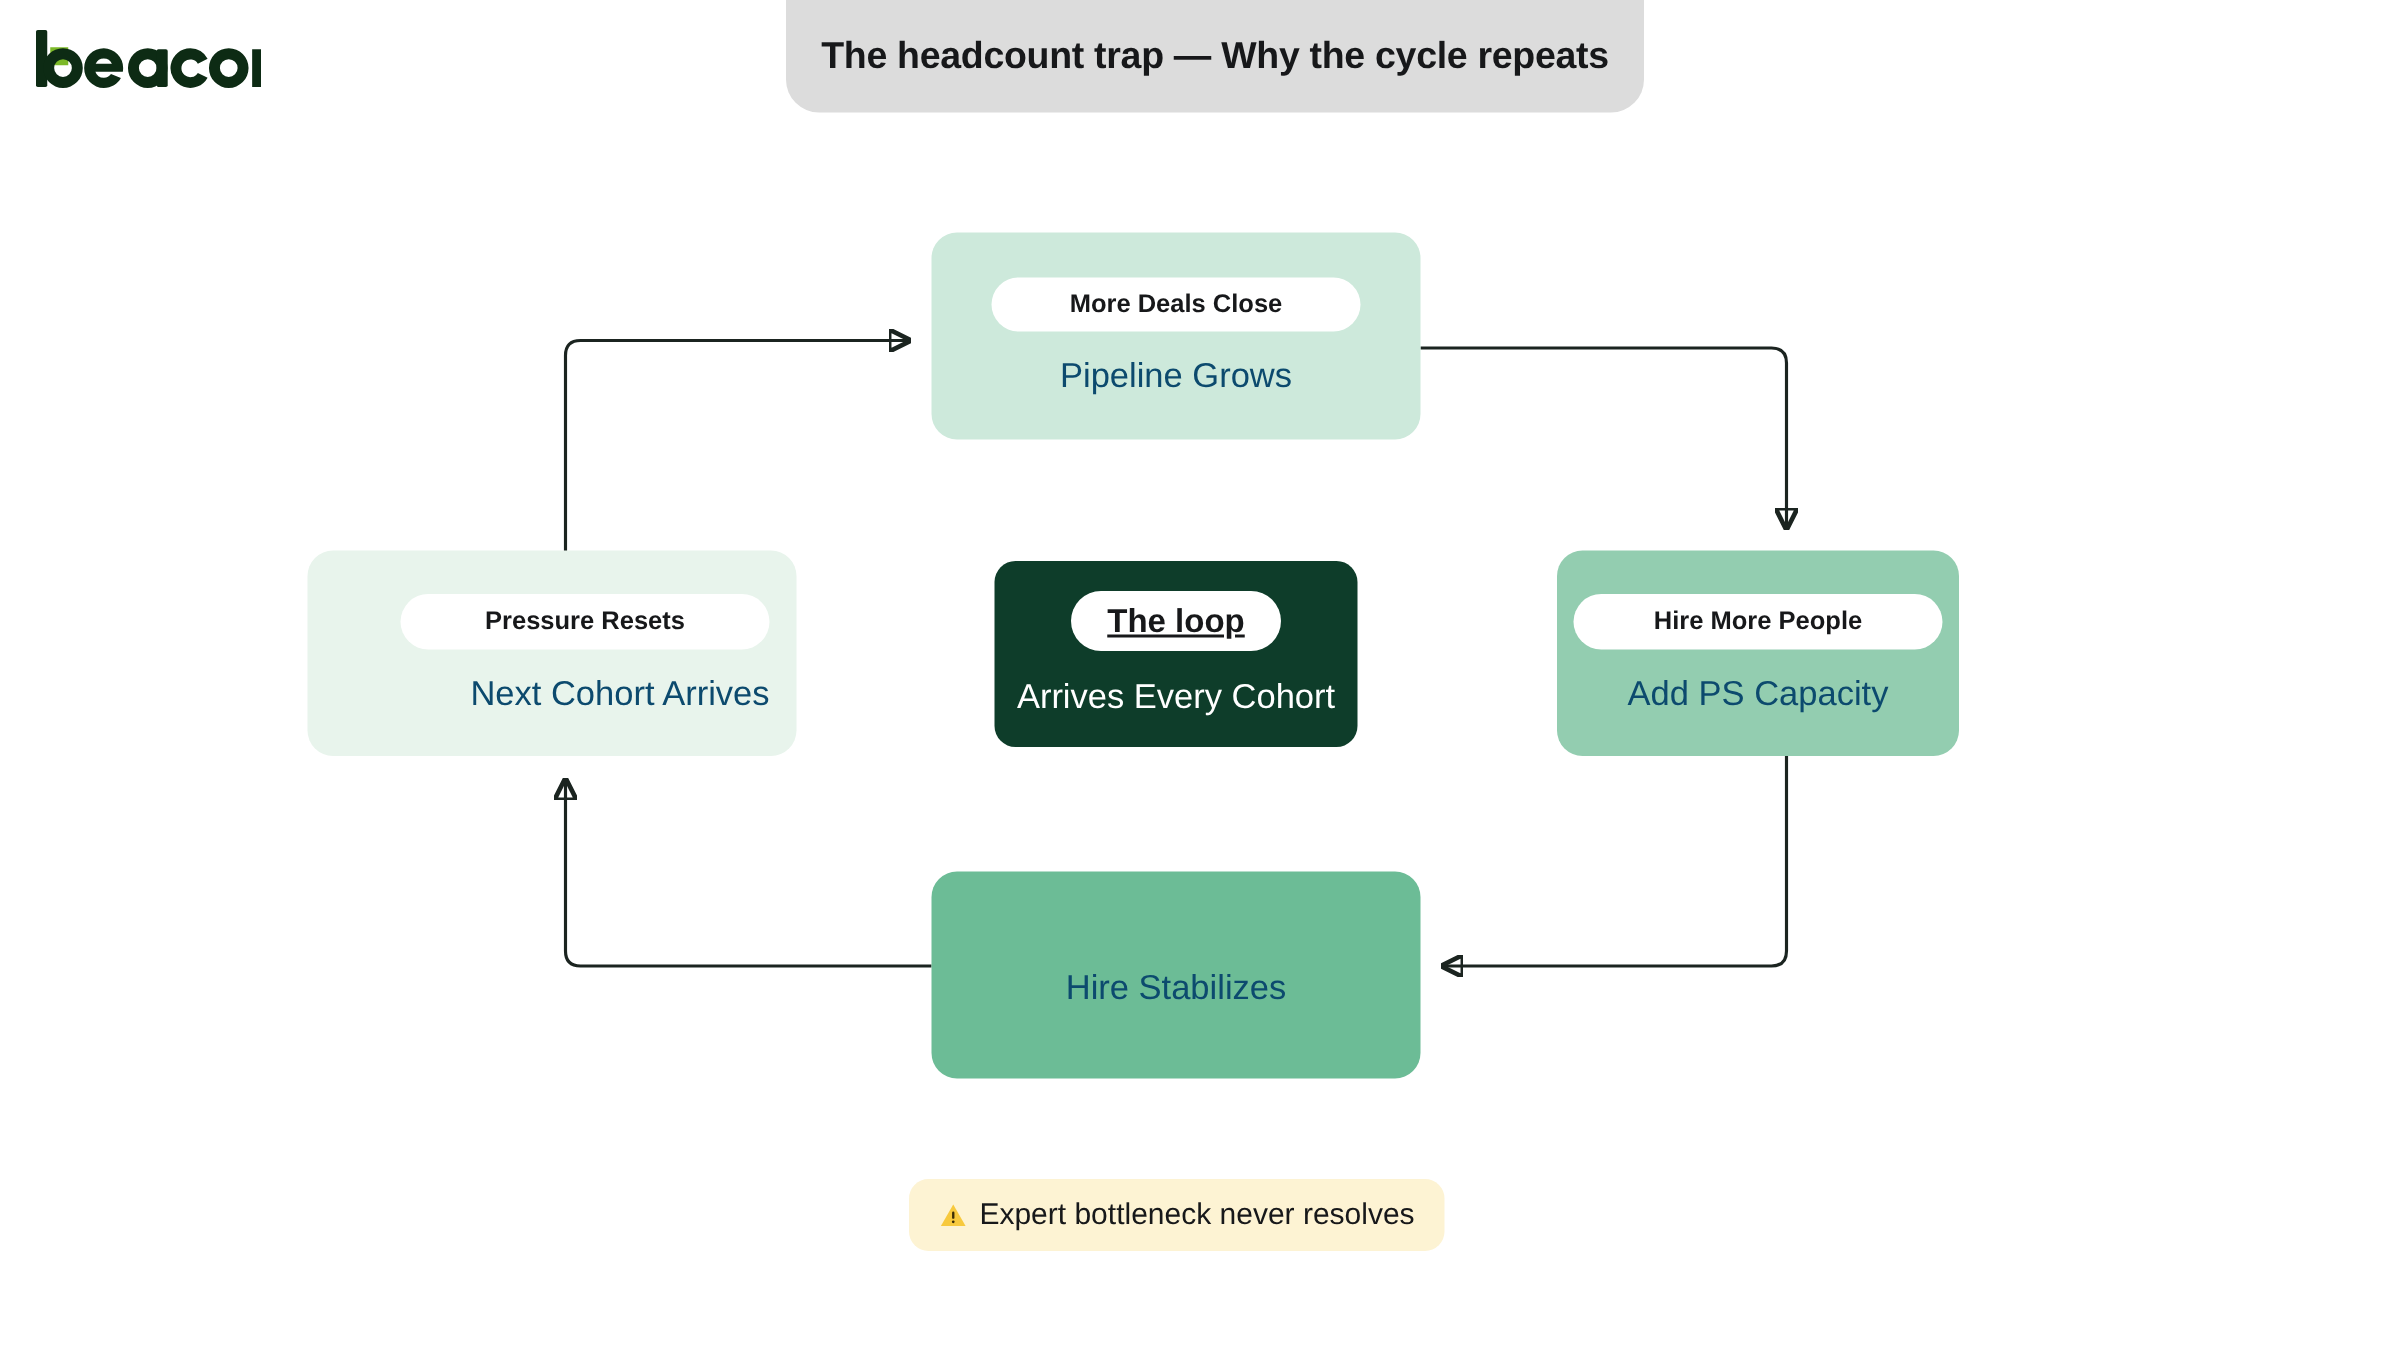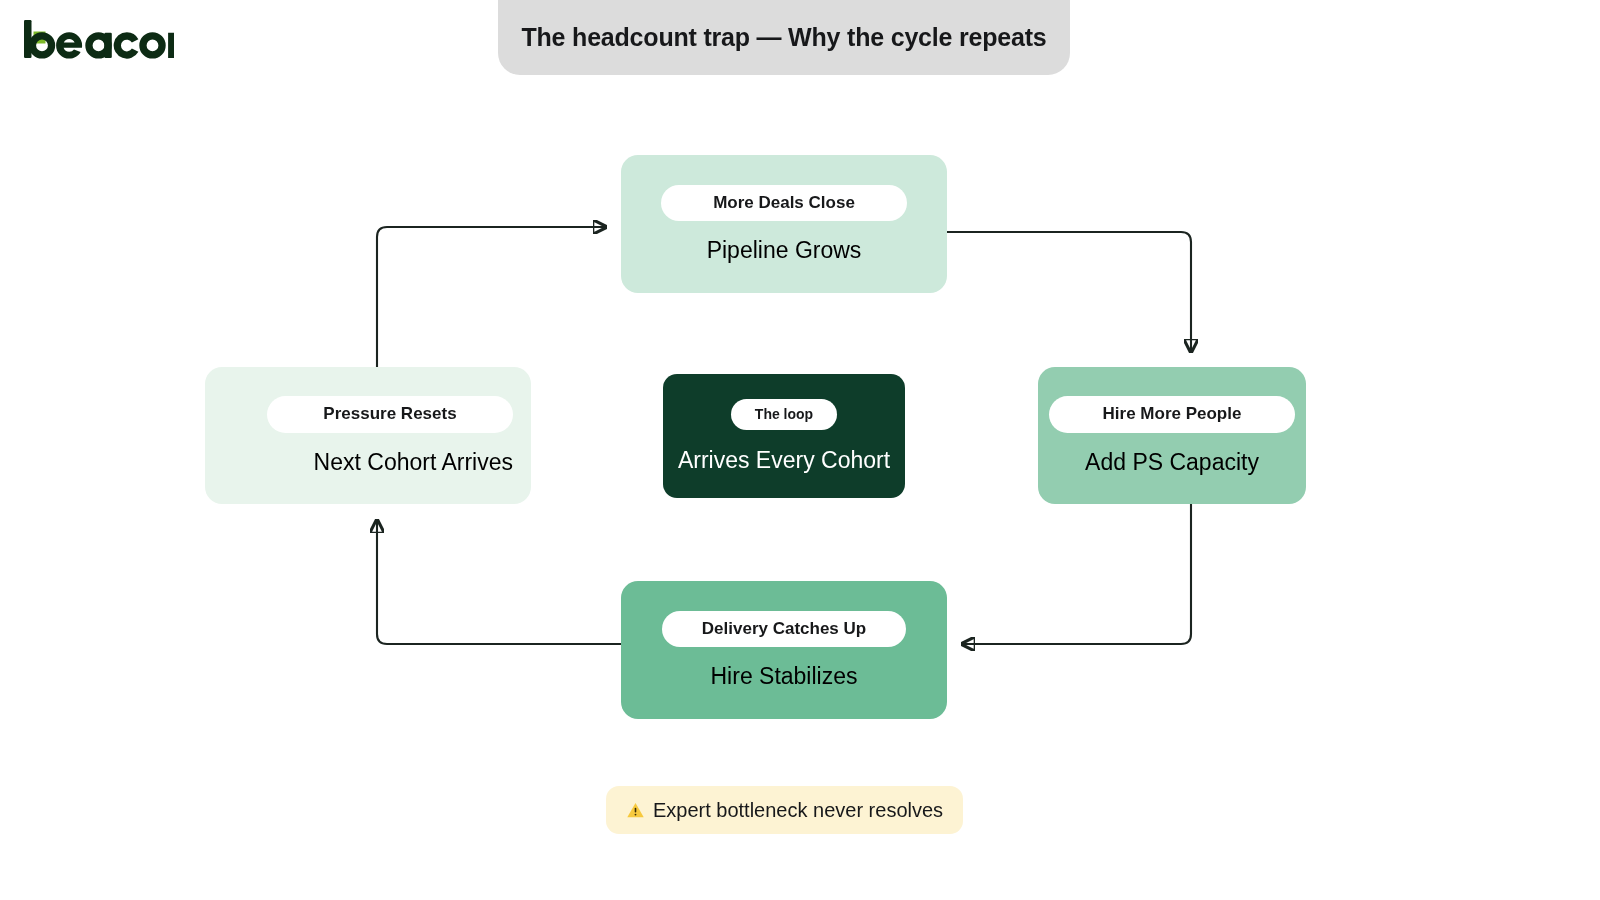--- a/index.html
+++ b/index.html
@@ -28,21 +28,21 @@
     height: 44px;
     display: flex;
     align-items: center;
     user-select: none;
   }
   #logo svg { display: block; }
 
   
   #title-banner {
     position: absolute;
-    left: 498px;
+    left: 524px;
     top: 0px;
     width: 572px;
     height: 75px;
     background: #dcdcdc;
     border-radius: 0 0 22px 22px;
     display: flex;
     align-items: center;
     justify-content: center;
   }
   #title-banner .title-text {
@@ -89,21 +89,21 @@
     padding: 9px 26px;
     min-width: 232px;
     text-align: center;
     white-space: nowrap;
     line-height: 1.1;
   }
   .node .caption {
     margin-top: 17px;
     font-size: 23px;
     font-weight: 400;
-    color: #000000;
+    color: #0c4a6e;
     white-space: nowrap;
     line-height: 1.1;
   }
 
   
   #node-top {
     left: 621px; top: 155px; width: 326px; height: 138px;
     background: #cde9db;
   }
   #node-right {
@@ -120,21 +120,22 @@
     align-items: flex-end;
   }
   #node-center {
     left: 663px; top: 374px; width: 242px; height: 124px;
     background: #0e3d2a;
     border-radius: 14px;
   }
   #node-center .pill {
     min-width: 0;
     padding: 8px 24px;
-    font-size: 14px;
+    font-size: 22px;
+    text-decoration: underline;
   }
   #node-center .caption {
     color: #ffffff;
     margin-top: 18px;
     font-size: 23px;
   }
 
   
   #node-left .pill { min-width: 246px; }
   #node-right .pill { min-width: 246px; }
@@ -221,21 +222,20 @@
     <div class="pill">More Deals Close</div>
     <div class="caption">Pipeline Grows</div>
   </div>
 
   <div class="node" id="node-right">
     <div class="pill">Hire More People</div>
     <div class="caption">Add PS Capacity</div>
   </div>
 
   <div class="node" id="node-bottom">
-    <div class="pill">Delivery Catches Up</div>
     <div class="caption">Hire Stabilizes</div>
   </div>
 
   <div class="node" id="node-left">
     <div class="pill">Pressure Resets</div>
     <div class="caption">Next Cohort Arrives</div>
   </div>
 
   <div class="node" id="node-center">
     <div class="pill">The loop</div>

